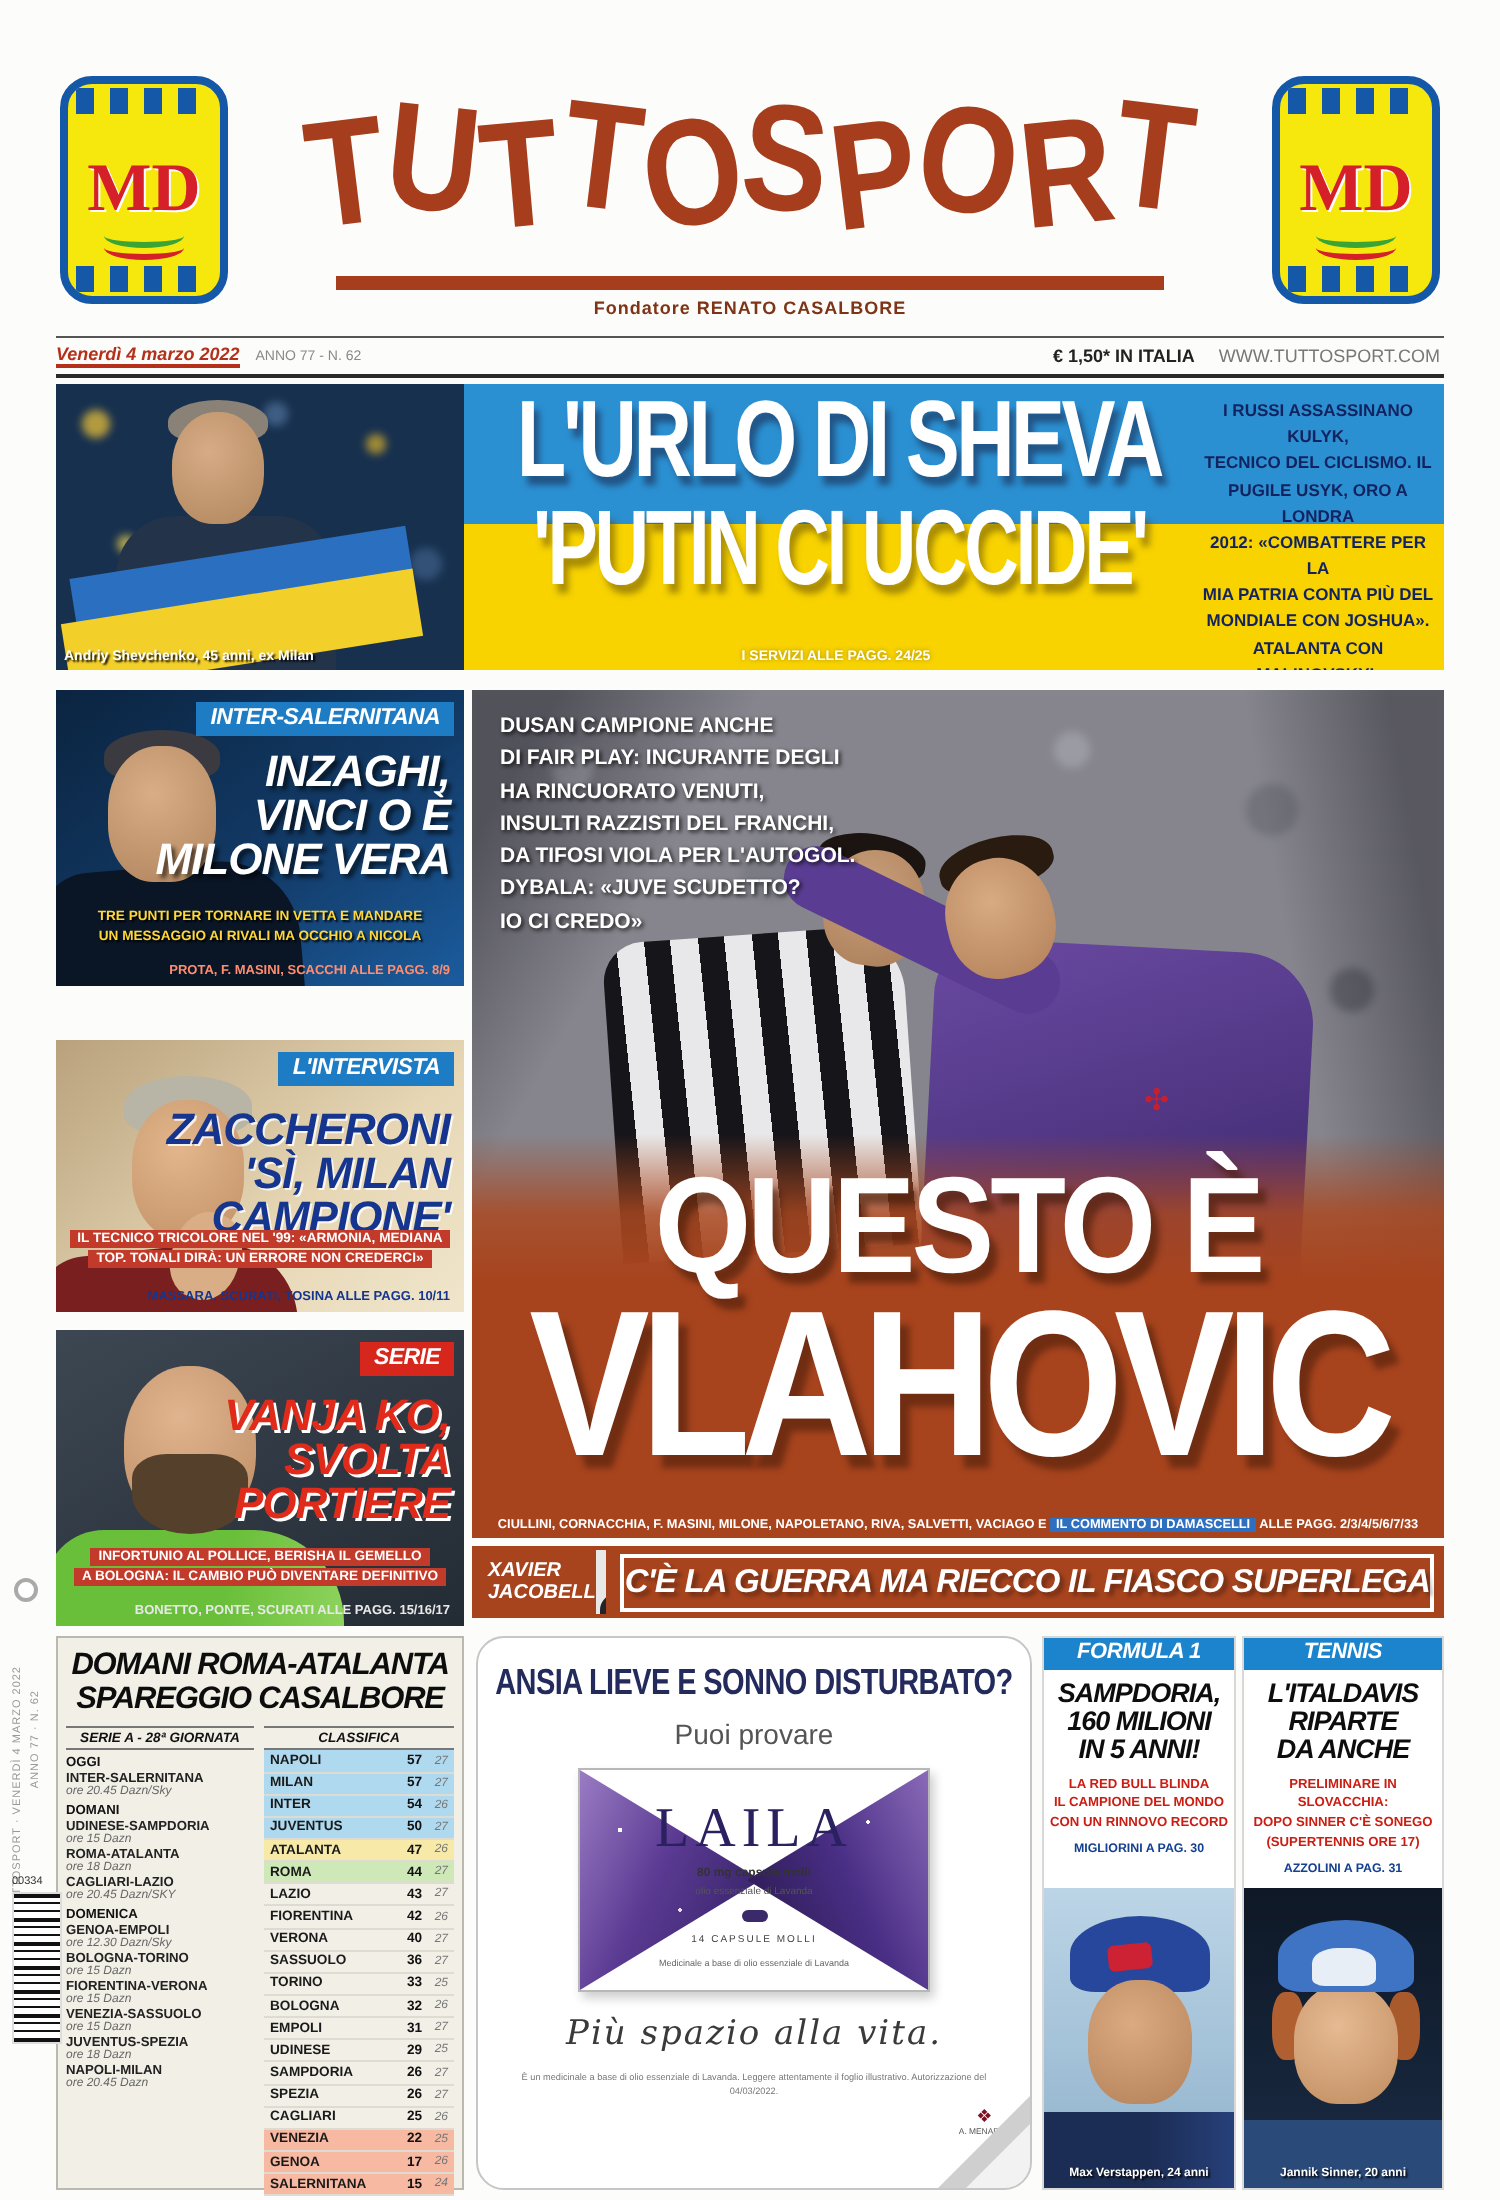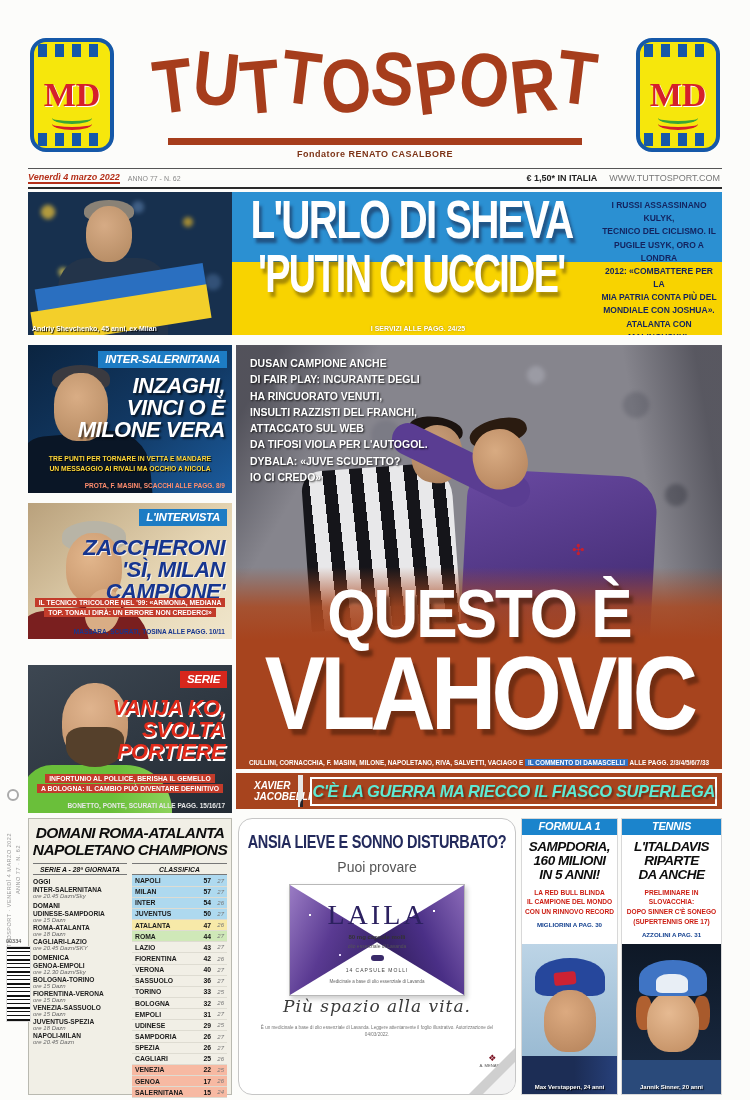--- a/index.html
+++ b/index.html
@@ -32,32 +32,32 @@
   .banner { position:absolute; left:28px; top:192px; width:694px; height:143px; background:linear-gradient(180deg,#2b90d2 0 49%,#f8d300 49% 100%); overflow:hidden; }
   .sheva { position:absolute; left:0; top:0; width:204px; height:143px; background:#17304e; overflow:hidden; }
   .sheva .bokeh { position:absolute; inset:0;
     background-image:radial-gradient(14px 14px at 20px 20px,#d9b53a 0 50%,transparent 51%),radial-gradient(10px 10px at 160px 30px,#c2a030 0 50%,transparent 51%),radial-gradient(12px 12px at 110px 15px,#4a6a92 0 50%,transparent 51%),radial-gradient(16px 16px at 185px 90px,#3a5a82 0 50%,transparent 51%),radial-gradient(9px 9px at 35px 80px,#d4c050 0 50%,transparent 51%);
     filter:blur(2px); opacity:.8; }
   .sheva .head { position:absolute; left:58px; top:14px; width:46px; height:56px; border-radius:48% 48% 44% 44%; background:radial-gradient(circle at 40% 35%,#d6ab85,#b1875f); }
   .sheva .hair { position:absolute; left:56px; top:8px; width:50px; height:22px; border-radius:50% 50% 40% 40%; background:#8a8276; }
   .sheva .body { position:absolute; left:30px; top:66px; width:110px; height:80px; border-radius:30px 30px 0 0; background:#23344a; }
   .sheva .flag-b { position:absolute; left:8px; top:84px; width:170px; height:30px; background:#2a6fc0; transform:rotate(-9deg); }
   .sheva .flag-y { position:absolute; left:4px; top:106px; width:178px; height:34px; background:#f3cf2a; transform:rotate(-9deg); }
-  .banner-headline { position:absolute; left:200px; top:0; width:375px; text-align:left; color:#fff; }
+  .banner-headline { position:absolute; left:200px; top:0; width:375px; text-align:right; color:#fff; }
   .bh1 { font-size:46px; font-weight:bold; letter-spacing:-2px; line-height:1.02; margin-top:4px; transform:scaleX(.88) scaleY(1.18); text-shadow:3px 4px 3px rgba(25,35,70,.55); }
   .bh2 { font-size:45px; font-weight:bold; letter-spacing:-2px; line-height:1.0; margin-top:8px; transform:scaleX(.84) scaleY(1.18); text-shadow:3px 4px 3px rgba(90,70,10,.5); }
   .banner-side { position:absolute; right:3px; top:7px; width:120px; text-align:center; }
   .banner-side div { font-size:8.5px; font-weight:bold; color:#13235f; line-height:1.55; text-transform:uppercase; }
   .cap-left { position:absolute; left:4px; bottom:3px; font-size:7px; font-weight:bold; color:#fff; text-shadow:1px 1px 1px #000; }
   .cap-center { position:absolute; left:240px; bottom:3px; width:300px; text-align:center; font-size:7px; font-weight:bold; color:#fff; text-shadow:0 0 2px rgba(120,90,0,.6); }
 
   
   .lbox { position:absolute; left:28px; width:204px; overflow:hidden; }
   #box1 { top:345px; height:148px; background:linear-gradient(145deg,#0b2440 0%,#123a66 55%,#1b5c9e 100%); }
-  #box2 { top:503px; height:136px; background:linear-gradient(140deg,#b9a17c,#e6d6b4 60%,#f0e6cc); }
+  #box2 { top:520px; height:136px; background:linear-gradient(140deg,#b9a17c,#e6d6b4 60%,#f0e6cc); }
   #box3 { top:665px; height:148px; background:linear-gradient(150deg,#3d4752,#232b34); }
   .ltag { position:absolute; top:6px; right:5px; padding:2px 7px 3px; color:#fff; font-weight:bold; font-style:italic; font-size:11.5px; letter-spacing:-.3px; }
   .ltag.blue { background:#1d7cc4; } .ltag.red { background:#d7271d; }
   .lhead { position:absolute; right:7px; text-align:right; font-weight:bold; font-style:italic; line-height:1.0; letter-spacing:-.5px; }
   #box1 .lhead { top:30px; font-size:22px; color:#fff; text-shadow:2px 2px 2px rgba(0,0,0,.6); }
   #box2 .lhead { top:34px; font-size:22px; color:#16358f; text-shadow:1px 1px 0 rgba(255,255,255,.8); }
   #box3 .lhead { top:32px; font-size:22px; color:#e02a1a; text-shadow:1.5px 1.5px 0 #fff; }
   .lsub { position:absolute; left:6px; right:6px; text-align:center; }
   #box1 .lsub { bottom:18px; } #box2 .lsub { bottom:20px; } #box3 .lsub { bottom:18px; }
   .lsub div { font-size:6.8px; font-weight:bold; line-height:1.55; }
@@ -94,26 +94,26 @@
   .rust { position:absolute; left:0; right:0; top:222px; bottom:0; background:linear-gradient(180deg,rgba(167,68,30,0) 0,rgba(170,72,32,.85) 40px,#a7441e 72px); z-index:4; }
   .kicker { position:absolute; left:14px; top:10px; width:220px; z-index:5; }
   .kicker div { font-size:10.5px; font-weight:bold; color:#fff; text-transform:uppercase; line-height:1.55; text-shadow:1px 1px 2px rgba(0,0,0,.85); }
   .mh1 { position:absolute; left:0; right:0; top:238px; text-align:center; font-size:62px; font-weight:bold; color:#fff; letter-spacing:-2px; line-height:1; transform:scaleY(1.1); text-shadow:4px 5px 3px rgba(70,28,10,.6); z-index:5; }
   .mh2 { position:absolute; left:0; right:0; top:300px; text-align:center; font-size:96px; font-weight:bold; color:#fff; letter-spacing:-5px; line-height:1; transform:scaleX(.94) scaleY(1.08); text-shadow:5px 6px 3px rgba(70,28,10,.55); z-index:5; }
   .byline { position:absolute; left:0; right:0; bottom:3px; text-align:center; font-size:6.4px; font-weight:bold; color:#fff; z-index:5; }
   .byline .mid { background:#2f6fc0; padding:0 3px; }
 
   
   .jaco { position:absolute; left:236px; top:773px; width:486px; height:36px; background:#a7441e; display:flex; align-items:center; }
-  .jaco-name { width:62px; padding-left:18px; }
+  .jaco-name { width:62px; padding-left:8px; }
   .jaco-name div { color:#fff; font-weight:bold; font-style:italic; font-size:10px; line-height:1.1; }
   .jaco-photo { position:relative; width:28px; height:32px; background:#e8e8e6; margin-right:7px; overflow:hidden; }
   .jaco-photo .s { position:absolute; left:2px; bottom:0; width:24px; height:10px; border-radius:8px 8px 0 0; background:#23232a; }
   .jaco-bar { flex:1; height:29px; border:2px solid #fff; margin-right:5px; display:flex; align-items:center; justify-content:center; }
-  .jaco-bar span { color:#5eead4; font-weight:bold; font-style:italic; font-size:16.5px; letter-spacing:-.4px; white-space:nowrap; text-shadow:2px 2px 2px rgba(0,0,0,.35); }
+  .jaco-bar span { color:#ffffff; font-weight:bold; font-style:italic; font-size:16.5px; letter-spacing:-.4px; white-space:nowrap; text-shadow:2px 2px 2px rgba(0,0,0,.35); }
 
   
   .sched { position:absolute; left:28px; top:818px; width:204px; height:277px; background:#f1efe6; border:1px solid #b9b9b0; }
   .sched-title { text-align:center; font-weight:bold; font-style:italic; font-size:15.5px; letter-spacing:-.6px; color:#0d0d0d; line-height:1.08; margin-top:6px; }
   .sched-cols { display:flex; margin-top:5px; padding:0 4px; }
   .fixtures { width:94px; }
   .col-header { border-top:1px solid #777; border-bottom:1px solid #777; font-size:6.8px; font-weight:bold; font-style:italic; text-align:center; padding:1.5px 0; color:#111; }
   .fix-day { font-weight:bold; font-size:6.6px; color:#111; margin-top:3px; }
   .fix-match { font-weight:bold; font-size:6.6px; color:#222; margin-top:1px; }
   .fix-time { font-size:6px; font-style:italic; color:#666; }
@@ -131,21 +131,21 @@
   .ad-product { position:relative; margin:9px auto 0; width:176px; height:112px; border:1px solid #b8b8b8; background:#fff; box-shadow:2px 3px 5px rgba(0,0,0,.2); }
   .lp-left { position:absolute; left:0; top:0; bottom:0; width:52%; background:linear-gradient(115deg,#9a7cc4 0%,#5a3a92 45%,#2e1d5e 100%); clip-path:polygon(0 0,100% 50%,0 100%);
     background-image:radial-gradient(3px 3px at 20px 30px,#fff 0 40%,transparent 41%),radial-gradient(2px 2px at 50px 70px,#e8dcff 0 40%,transparent 41%),linear-gradient(115deg,#9a7cc4 0%,#5a3a92 45%,#2e1d5e 100%); }
   .lp-right { position:absolute; right:0; top:0; bottom:0; width:52%; background-image:radial-gradient(2px 2px at 60px 26px,#fff 0 40%,transparent 41%),radial-gradient(3px 3px at 30px 80px,#d8c8f8 0 40%,transparent 41%),linear-gradient(245deg,#8a6ab8 0%,#4a2f86 45%,#241545 100%); clip-path:polygon(100% 0,0 50%,100% 100%); }
   .laila-name { position:absolute; left:0; right:0; top:14px; text-align:center; font-family:"Liberation Serif",serif; font-size:28px; color:#2c2160; letter-spacing:3px; }
   .laila-l1 { position:absolute; left:0; right:0; top:49px; text-align:center; font-size:6px; font-weight:bold; color:#333; }
   .laila-l2 { position:absolute; left:0; right:0; top:58px; text-align:center; font-size:5px; color:#555; }
   .laila-cap { position:absolute; left:50%; top:70px; width:13px; height:6px; margin-left:-6px; border-radius:3px; background:#3a2a6a; }
   .laila-l3 { position:absolute; left:0; right:0; top:82px; text-align:center; font-size:5px; letter-spacing:1px; color:#444; }
   .laila-l4 { position:absolute; left:14px; right:14px; top:94px; text-align:center; font-size:4.5px; color:#666; }
-  .ad-tagline { text-align:center; font-family:"DejaVu Serif",serif; font-style:italic; font-size:17px; color:#3a3a3a; letter-spacing:1px; }
+  .ad-tagline { margin-top:11px; text-align:center; font-family:"DejaVu Serif",serif; font-style:italic; font-size:17px; color:#3a3a3a; letter-spacing:1px; }
   .ad-fine { margin:9px 16px 0; font-size:4.6px; color:#777; text-align:center; line-height:1.5; }
   .menarini { position:absolute; right:10px; bottom:26px; text-align:center; }
   .menarini .glyph { font-size:9px; color:#7a1020; line-height:1; }
   .menarini .txt { font-size:4.2px; color:#555; }
   .curl { position:absolute; right:-1px; bottom:-1px; width:0; height:0; border-left:48px solid transparent; border-bottom:48px solid #cfcfcf; }
   .curl2 { position:absolute; right:-1px; bottom:-1px; width:0; height:0; border-left:34px solid transparent; border-bottom:34px solid #f2f2f2; }
 
   
   .mini { position:absolute; top:818px; height:277px; background:#fff; border:1px solid #d8d8d8; overflow:hidden; }
   #f1 { left:521px; width:97px; } #tennis { left:621px; width:101px; }
@@ -297,21 +297,20 @@
     <div class="pl2-arm"></div>
     <div class="pl2-hair"></div>
     <div class="pl2-head"></div>
     <span class="fio-crest">✣</span>
     <div class="rust"></div>
     <div class="kicker">
         <div>DUSAN CAMPIONE ANCHE</div>
         <div>DI FAIR PLAY: INCURANTE DEGLI</div>
         <div>HA RINCUORATO VENUTI,</div>
         <div>INSULTI RAZZISTI DEL FRANCHI,</div>
-        <div>ATTACCATO SUL WEB</div>
         <div>DA TIFOSI VIOLA PER L'AUTOGOL.</div>
         <div>DYBALA: «JUVE SCUDETTO?</div>
         <div>IO CI CREDO»</div>
       </div>
     <div class="mh1">QUESTO È</div>
     <div class="mh2">VLAHOVIC</div>
     <div class="byline">
       <span>CIULLINI, CORNACCHIA, F. MASINI, MILONE, NAPOLETANO, RIVA, SALVETTI, VACIAGO E </span><span class="mid">IL COMMENTO DI DAMASCELLI</span><span> ALLE PAGG. 2/3/4/5/6/7/33</span>
     </div>
   </div>
@@ -326,21 +325,21 @@
       <div class="s"></div>
     </div>
     <div class="jaco-bar">
       <span>C'È LA GUERRA MA RIECCO IL FIASCO SUPERLEGA</span>
     </div>
   </div>
 
   <div class="sched">
     <div class="sched-title">
         <div>DOMANI ROMA-ATALANTA</div>
-        <div>NAPOLETANO CHAMPIONS</div>
+        <div>SPAREGGIO CASALBORE</div>
       </div>
     <div class="sched-cols">
       <div class="fixtures">
         <div class="col-header">SERIE A - 28ª GIORNATA</div>
         <div id="fixtures-list">
             <div class="fix-day">OGGI</div>
             <div class="fix-match">INTER-SALERNITANA</div>
             <div class="fix-time">ore 20.45 Dazn/Sky</div>
             <div class="fix-day">DOMANI</div>
             <div class="fix-match">UDINESE-SAMPDORIA</div>

